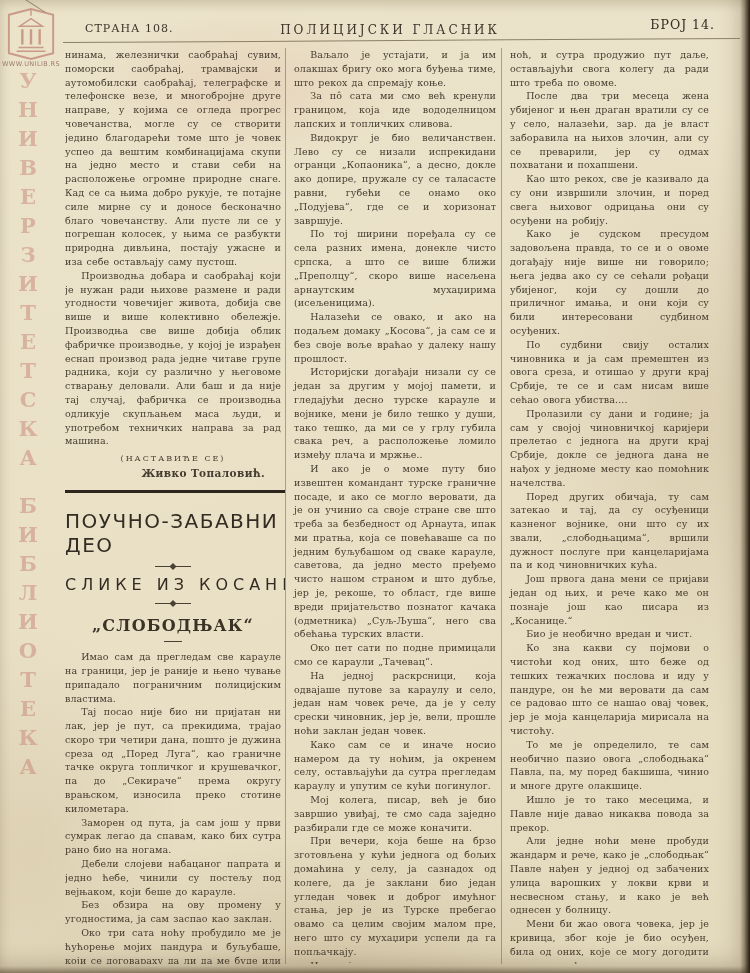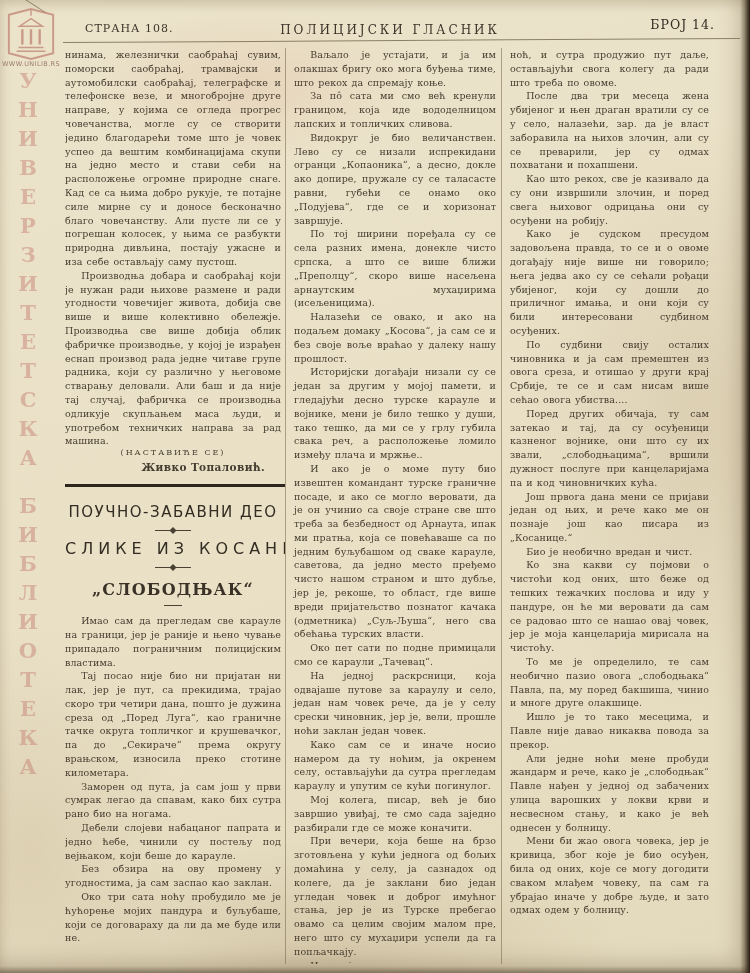--- a/index.html
+++ b/index.html
@@ -40,27 +40,27 @@
     transform:rotate(-0.35deg);}
   
   .cols{position:absolute;left:65px;top:48px;width:652px;height:916px;display:flex;}
   .col{height:100%;overflow:hidden;}
   .col1{width:216px;padding-right:4px;}
   .col2{width:202px;border-left:1px solid rgba(105,92,64,0.5);padding:0 5px 0 8px;}
   .col3{width:199px;border-left:1px solid rgba(105,92,64,0.5);padding:0 0 0 8px;}
   .para{margin:0;font-size:9.5px;line-height:13.8px;text-align:justify;
     text-indent:1.7em;letter-spacing:0.1px;word-spacing:1px;color:#473d30;}
   .para.flush{text-indent:0;}
-  .note{margin-top:0;font-size:8px;letter-spacing:2px;text-align:center;color:#473d30;}
+  .note{margin-top:6px;font-size:8px;letter-spacing:2px;text-align:center;color:#473d30;}
   .author{margin-top:4px;font-size:10.5px;font-weight:bold;text-align:right;
     padding-right:16px;letter-spacing:0.4px;}
   .thick-rule{margin:11px -4px 0 -3px;height:3px;background:#2c261c;}
   h1,h2,h3{margin:0;}
-  .kicker{margin-top:16px;font-family:"DejaVu Sans",sans-serif;font-weight:400;font-size:15px;
-    letter-spacing:1.5px;text-align:center;color:#332c22;}
+  .kicker{margin-top:16px;font-family:"DejaVu Sans",sans-serif;font-weight:400;font-size:20px;
+    letter-spacing:1.5px;color:#332c22;}
   .orn{position:relative;margin:5px auto 2px;width:36px;height:8px;}
   .orn::before{content:"";position:absolute;left:0;right:0;top:4px;height:1px;background:#4a4135;}
   .orn::after{content:"";position:absolute;left:50%;top:2px;width:5px;height:5px;
     background:#4a4135;transform:translateX(-50%) rotate(45deg);}
   .s-title{margin-top:5px;font-family:"DejaVu Sans",sans-serif;font-weight:400;font-size:16px;
     letter-spacing:5px;text-align:center;color:#332c22;white-space:nowrap;}
   .subtitle{margin-top:9px;font-size:16px;font-weight:bold;letter-spacing:1.2px;
     text-align:center;color:#3a3226;}
   .dash{width:18px;height:1px;background:#4a4135;margin:6px auto 8px;}
 </style>
@@ -160,20 +160,21 @@
         </div>
     </section>
 
     <section class="col col3">
       <div>
           <p class="para flush">ноћ, и сутра продужио пут даље, остављајући свога колегу да ради што треба по овоме.</p>
           <p class="para">После два три месеца жена убијеног и њен драган вратили су се у село, налазећи, зар. да је власт заборавила на њихов злочин, али су се преварили, јер су одмах похватани и похапшени.</p>
           <p class="para">Као што рекох, све је казивало да су они извршили злочин, и поред свега њиховог одрицања они су осуђени на робију.</p>
           <p class="para">Како је судском пресудом задовољена правда, то се и о овоме догађају није више ни говорило; њега једва ако су се сећали рођаци убијеног, који су дошли до приличног имања, и они који су били интересовани судбином осуђених.</p>
           <p class="para">По судбини свију осталих чиновника и ја сам премештен из овога среза, и отишао у други крај Србије, те се и сам нисам више сећао овога убиства....</p>
+          <p class="para">Пролазили су дани и године; ја сам у својој чиновничкој каријери прелетао с једнога на други крај Србије, докле се једнога дана не нађох у једноме месту као помоћник начелства.</p>
           <p class="para">Поред других обичаја, ту сам затекао и тај, да су осуђеници казненог војнике, они што су их звали, „слободњацима“, вршили дужност послуге при канцеларијама па и код чиновничких кућа.</p>
           <p class="para">Још првога дана мени се пријави један од њих, и рече како ме он познаје још као писара из „Косанице.“</p>
           <p class="para">Био је необично вредан и чист.</p>
           <p class="para">Ко зна какви су појмови о чистоћи код оних, што беже од тешких тежачких послова и иду у пандуре, он ће ми веровати да сам се радовао што се нашао овај човек, јер је моја канцеларија мирисала на чистоћу.</p>
           <p class="para">То ме је определило, те сам необично пазио овога „слободњака“ Павла, па, му поред бакшиша, чинио и многе друге олакшице.</p>
           <p class="para">Ишло је то тако месецима, и Павле није давао никаква повода за прекор.</p>
           <p class="para">Али једне ноћи мене пробуди жандарм и рече, како је „слободњак“ Павле нађен у једној од забачених улица варошких у локви крви и несвесном стању, и како је већ однесен у болницу.</p>
           <p class="para">Мени би жао овога човека, јер је кривица, због које је био осуђен, била од оних, које се могу догодити сваком млађем човеку, па сам га убрајао иначе у добре људе, и зато одмах одем у болницу.</p>
         </div>
     </section>

